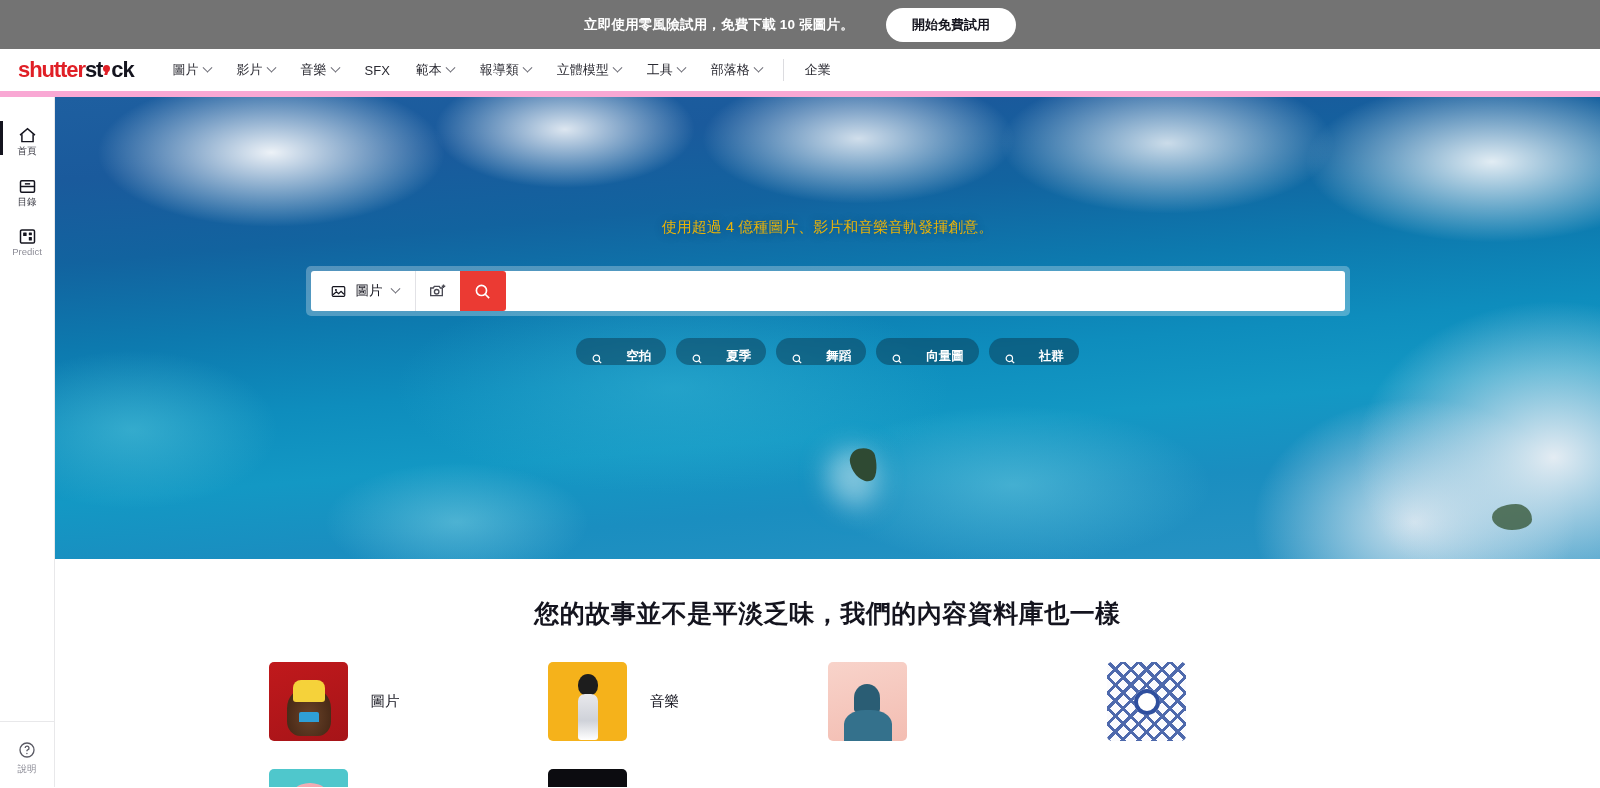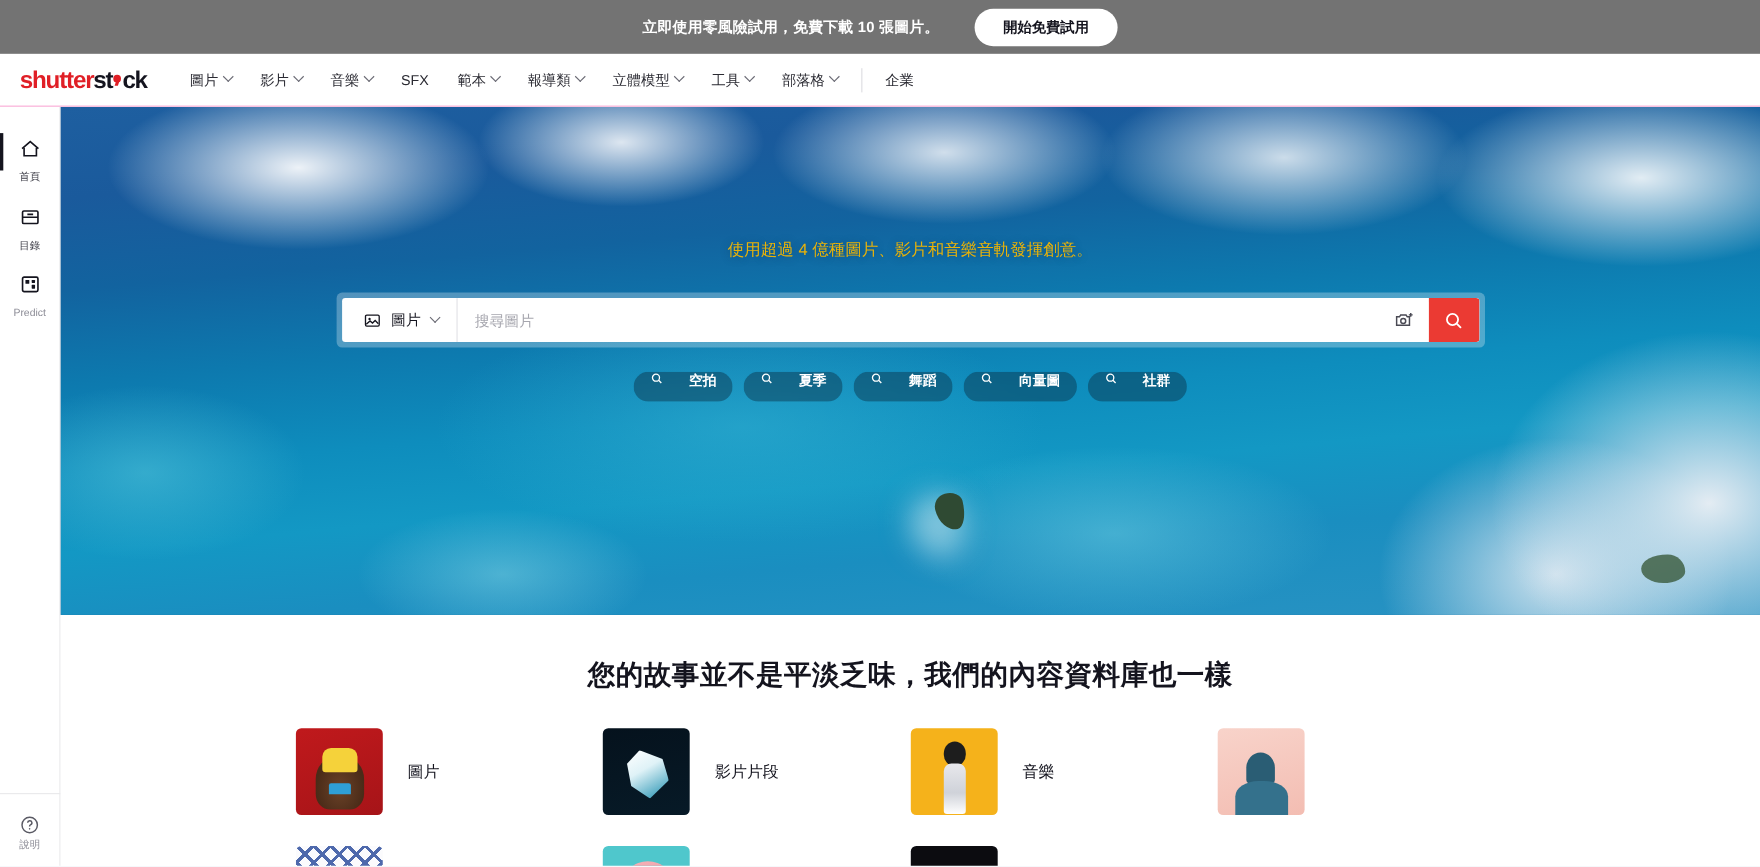--- a/index.html
+++ b/index.html
@@ -39,21 +39,21 @@
     font-weight: 700;
     font-family: inherit;
     cursor: pointer;
     white-space: nowrap;
   }
 
   
   .header {
     height: 48px;
     background: #ffffff;
-    border-bottom: 1px solid #f9a8d4;
+    border-bottom: 6px solid #f9a8d4;
     display: flex;
     align-items: center;
     padding: 0 22px 0 18px;
     position: relative;
     z-index: 20;
   }
   .logo {
     font-size: 22px;
     font-weight: 800;
     letter-spacing: -1.1px;
@@ -153,21 +153,21 @@
     align-items: center;
     padding-top: 18px;
     flex-shrink: 0;
     position: relative;
   }
   .rail-item {
     width: 55px;
     display: flex;
     flex-direction: column;
     align-items: center;
-    gap: 11px;
+    gap: 0;
     padding: 10px 0;
     cursor: pointer;
     position: relative;
   }
   .rail-item.active::before {
     content: "";
     position: absolute;
     left: 0; top: 6px;
     width: 3px; height: 34px;
     background: #14141e;
@@ -329,21 +329,21 @@
     cursor: pointer;
   }
 
   .chips {
     margin-top: 22px;
     display: flex;
     gap: 10px;
   }
   .chip {
     display: flex;
-    align-items: flex-start;
+    align-items: flex-end;
     gap: 23px;
     height: 27px;
     padding: 0 15px;
     border-radius: 14px;
     background: rgba(10,40,60,.42);
     color: #ffffff;
     font-size: 12.5px;
     font-weight: 700;
     cursor: pointer;
     white-space: nowrap;
@@ -611,21 +611,20 @@
           <div class="search-bar">
             <div class="search-type">
               <svg width="17" height="17" viewBox="0 0 24 24" fill="none" stroke="#14141e" stroke-width="1.7">
                 <rect x="3.2" y="5" width="17.6" height="14" rx="1.6"></rect>
                 <circle cx="8.4" cy="9.8" r="1.5" fill="#14141e" stroke="none"></circle>
                 <path d="M4.2 16.6 9 12.3l3.2 2.8 3.4-3.4 4.1 4.2"></path>
               </svg>
               <span class="search-type-label">圖片</span>
               <i class="caret"></i>
             </div>
-            <input class="search-input" type="text" placeholder="搜尋圖片" style="">
             <button class="cam-btn">
               <svg width="20" height="20" viewBox="0 0 24 24" fill="none" stroke="#4a4a54" stroke-width="1.6">
                 <path d="M3.2 8.4h3.1l1.3-1.9h5.9l1.3 1.9h2.4v9.1H3.2z"></path>
                 <circle cx="10.4" cy="12.9" r="2.7"></circle>
                 <path d="M18.6 4.2v4.2M16.5 6.3h4.2"></path>
               </svg>
             </button>
             <button class="search-go">
               <svg width="19" height="19" viewBox="0 0 24 24" fill="none" stroke="#ffffff" stroke-width="2.1">
                 <circle cx="10.7" cy="10.7" r="6.4"></circle>
@@ -677,24 +676,20 @@
 
     <div class="cats">
       <h2 class="cats-title">您的故事並不是平淡乏味，我們的內容資料庫也一樣</h2>
       <div class="cats-grid">
 
         <div class="cat">
           <div class="cat-thumb t-photos"></div>
           <span class="cat-label">圖片</span>
         </div>
         <div class="cat">
-          <div class="cat-thumb t-footage"></div>
-          <span class="cat-label">影片片段</span>
-        </div>
-        <div class="cat">
           <div class="cat-thumb t-music"></div>
           <span class="cat-label">音樂</span>
         </div>
 
         <div class="cat">
           <div class="cat-thumb t-illus"></div>
 
         </div>
         <div class="cat">
           <div class="cat-thumb t-vector"></div>

